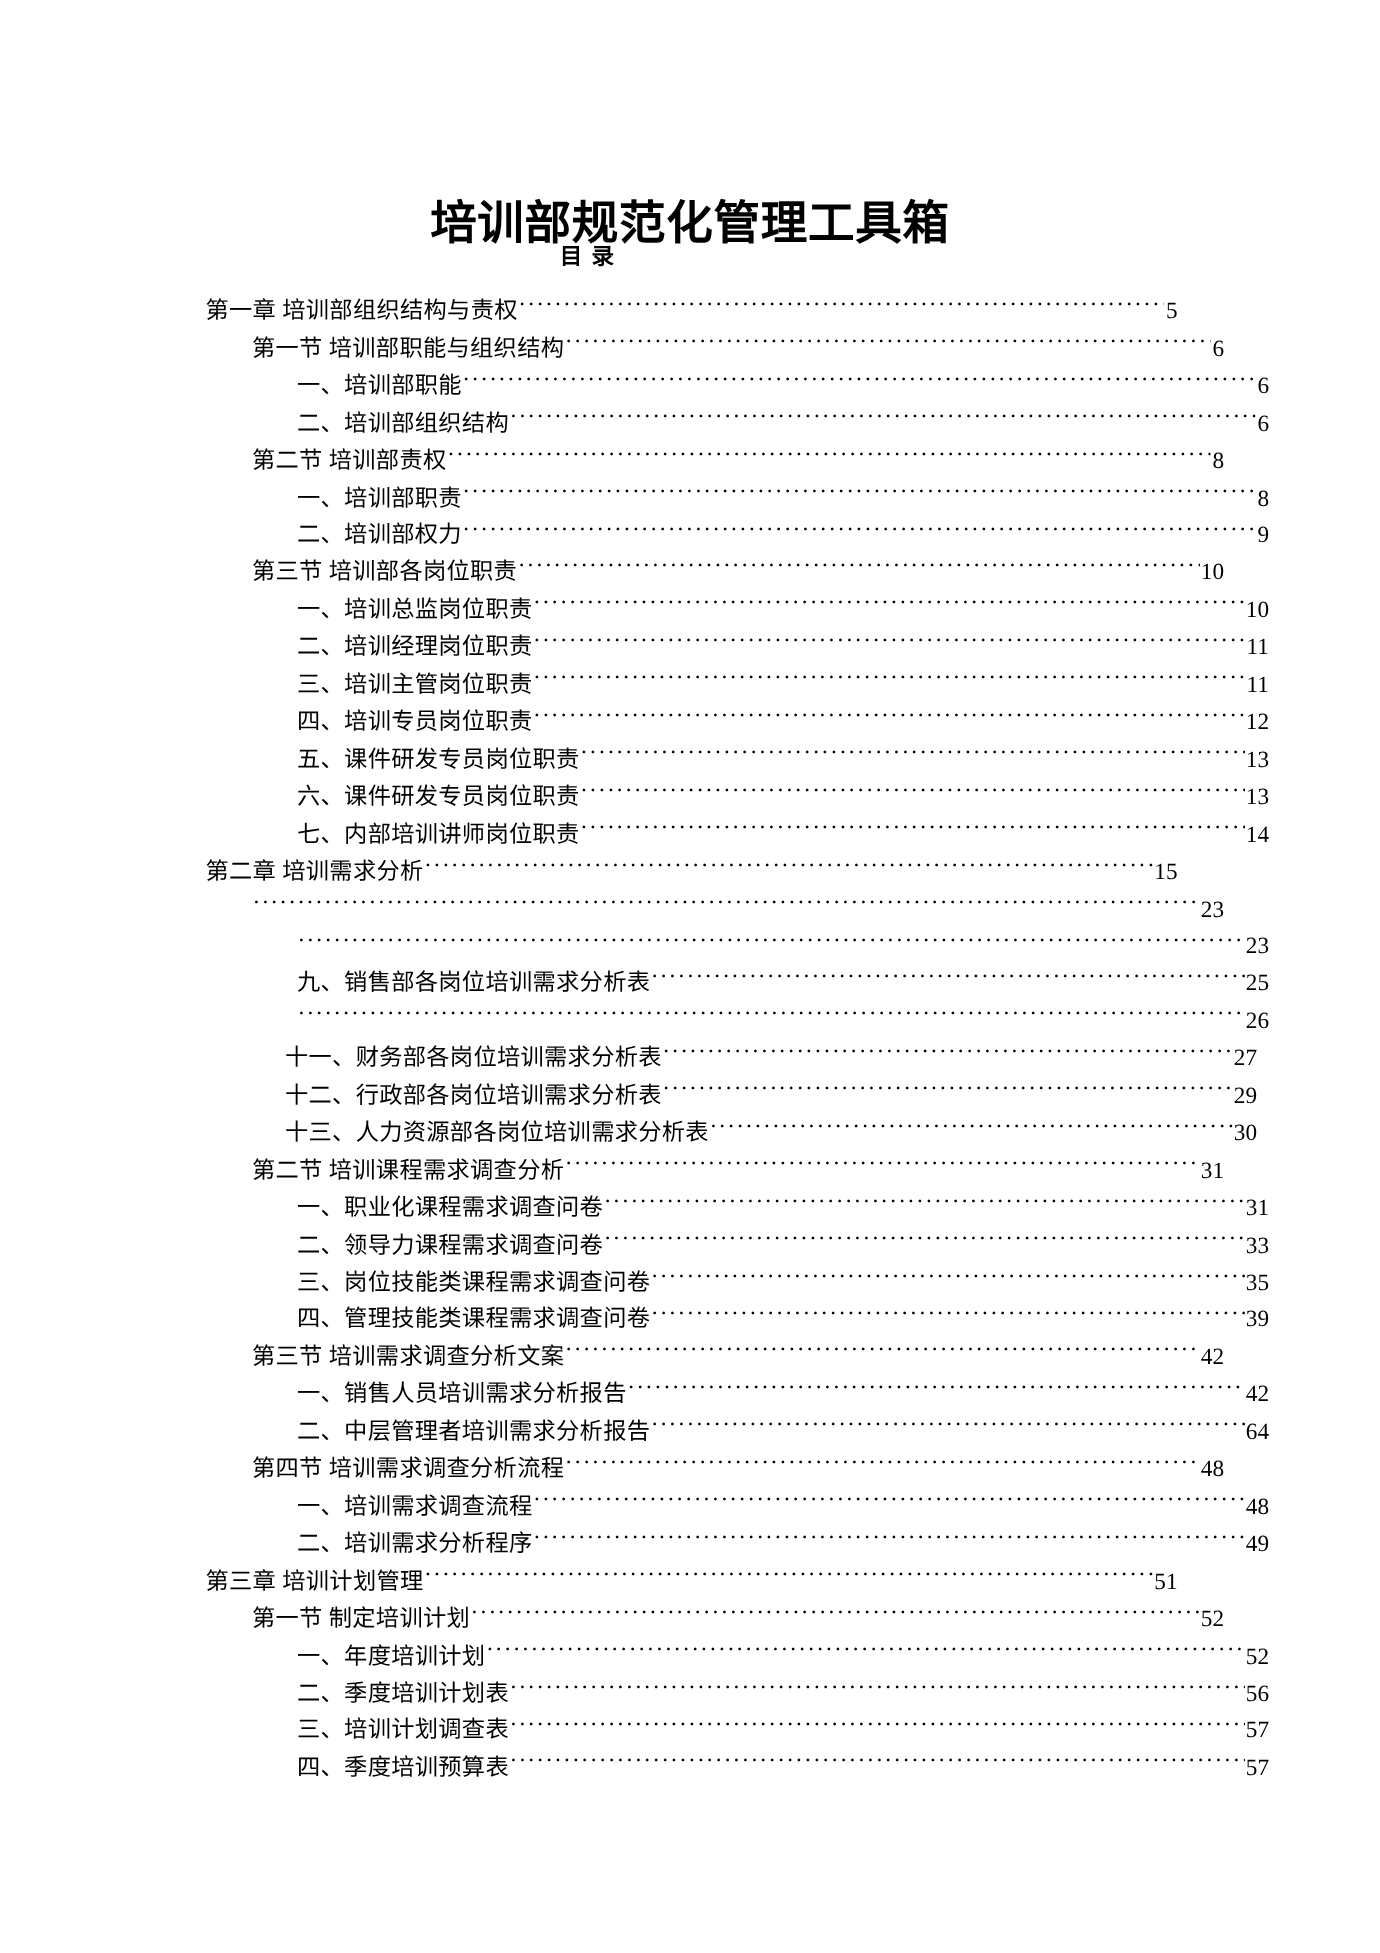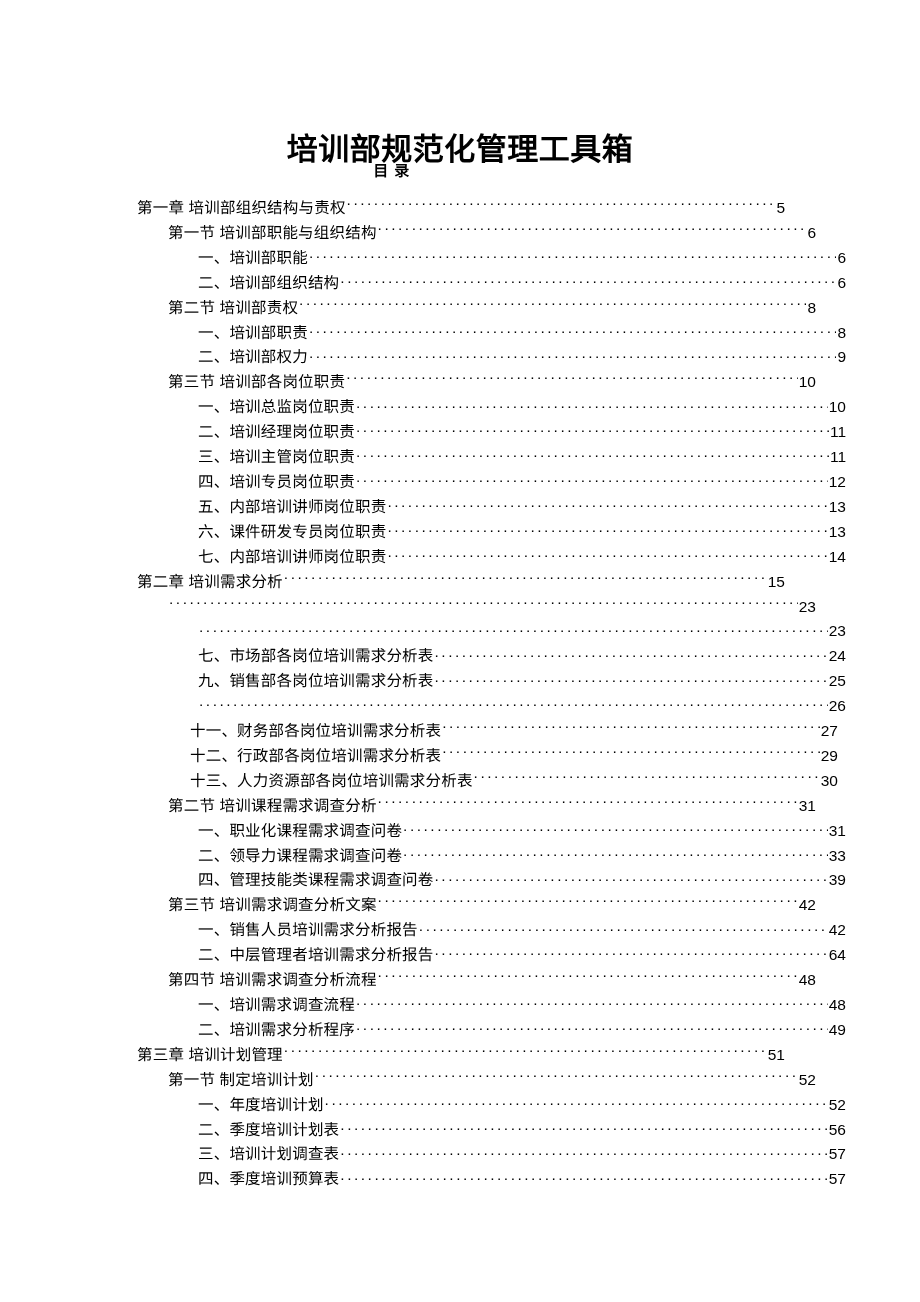--- a/index.html
+++ b/index.html
@@ -52,21 +52,21 @@
     left: 137px;
     width: 648px;
   }
   .toc-entry {
     display: flex;
     align-items: baseline;
     width: 100%;
     font-size: 15.5px;
     line-height: 24.9px;
     white-space: nowrap;
-    font-family: Liberation Sans, sans-serif;
+    font-family: Liberation Serif, serif;
   }
   .toc-entry .label {
     flex: 0 0 auto;
     letter-spacing: 0.2px;
   }
   .toc-entry .leader {
     flex: 1 1 auto;
     overflow: hidden;
     height: 1em;
     margin: 0 1px;
@@ -85,21 +85,21 @@
     overflow: hidden;
   }
   .toc-entry .page-num {
     flex: 0 0 auto;
     text-align: right;
     font-size: 15.5px;
   }
   
   .lvl-1 { padding-left: 0px; }
   .lvl-2 { padding-left: 31px; }
-  .lvl-3 { padding-left: 61px; align-items: center; }
+  .lvl-3 { padding-left: 61px; }
   .lvl-3w { padding-left: 53px; }
 </style>
 </head>
 <body>
 
 <div class="page">
 
   <h1 class="doc-title">培训部规范化管理工具箱</h1>
 
   <div class="toc-heading">目  录</div>
@@ -159,21 +159,21 @@
         <span class="label">三、培训主管岗位职责</span>
         <span class="leader"></span>
         <span class="page-num">11</span>
       </div>
       <div class="toc-entry lvl-3">
         <span class="label">四、培训专员岗位职责</span>
         <span class="leader"></span>
         <span class="page-num">12</span>
       </div>
       <div class="toc-entry lvl-3">
-        <span class="label">五、内部培训讲师岗位职责</span>
+        <span class="label">五、课件研发专员岗位职责</span>
         <span class="leader"></span>
         <span class="page-num">13</span>
       </div>
       <div class="toc-entry lvl-3">
         <span class="label">六、课件研发专员岗位职责</span>
         <span class="leader"></span>
         <span class="page-num">13</span>
       </div>
       <div class="toc-entry lvl-3">
         <span class="label">七、内部培训讲师岗位职责</span>
@@ -187,25 +187,20 @@
       </div>
       <div class="toc-entry lvl-2">
         <span class="leader"></span>
         <span class="page-num">23</span>
       </div>
       <div class="toc-entry lvl-3">
         <span class="leader"></span>
         <span class="page-num">23</span>
       </div>
       <div class="toc-entry lvl-3">
-        <span class="label">七、市场部各岗位培训需求分析表</span>
-        <span class="leader"></span>
-        <span class="page-num">24</span>
-      </div>
-      <div class="toc-entry lvl-3">
         <span class="label">九、销售部各岗位培训需求分析表</span>
         <span class="leader"></span>
         <span class="page-num">25</span>
       </div>
       <div class="toc-entry lvl-3">
         <span class="leader"></span>
         <span class="page-num">26</span>
       </div>
       <div class="toc-entry lvl-3w">
         <span class="label">十一、财务部各岗位培训需求分析表</span>
@@ -231,20 +226,25 @@
         <span class="label">一、职业化课程需求调查问卷</span>
         <span class="leader"></span>
         <span class="page-num">31</span>
       </div>
       <div class="toc-entry lvl-3">
         <span class="label">二、领导力课程需求调查问卷</span>
         <span class="leader"></span>
         <span class="page-num">33</span>
       </div>
       <div class="toc-entry lvl-3">
+        <span class="label">三、岗位技能类课程需求调查问卷</span>
+        <span class="leader"></span>
+        <span class="page-num">35</span>
+      </div>
+      <div class="toc-entry lvl-3">
         <span class="label">四、管理技能类课程需求调查问卷</span>
         <span class="leader"></span>
         <span class="page-num">39</span>
       </div>
       <div class="toc-entry lvl-2">
         <span class="label">第三节  培训需求调查分析文案</span>
         <span class="leader"></span>
         <span class="page-num">42</span>
       </div>
       <div class="toc-entry lvl-3">

